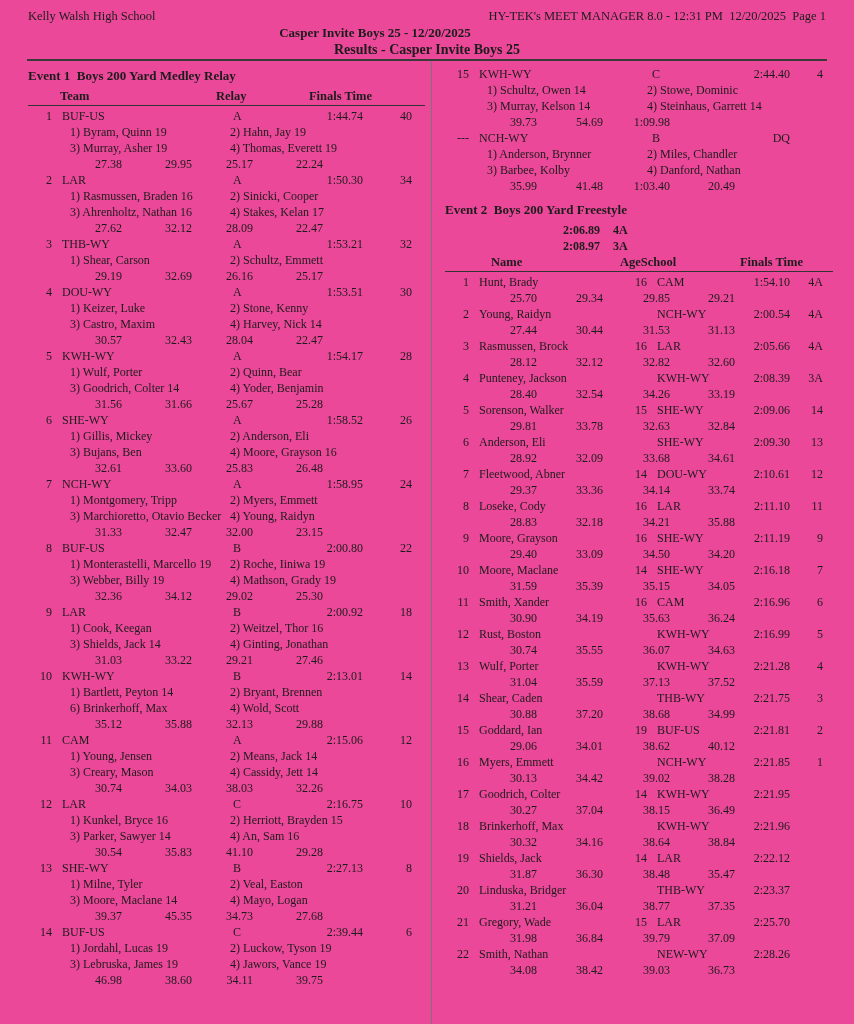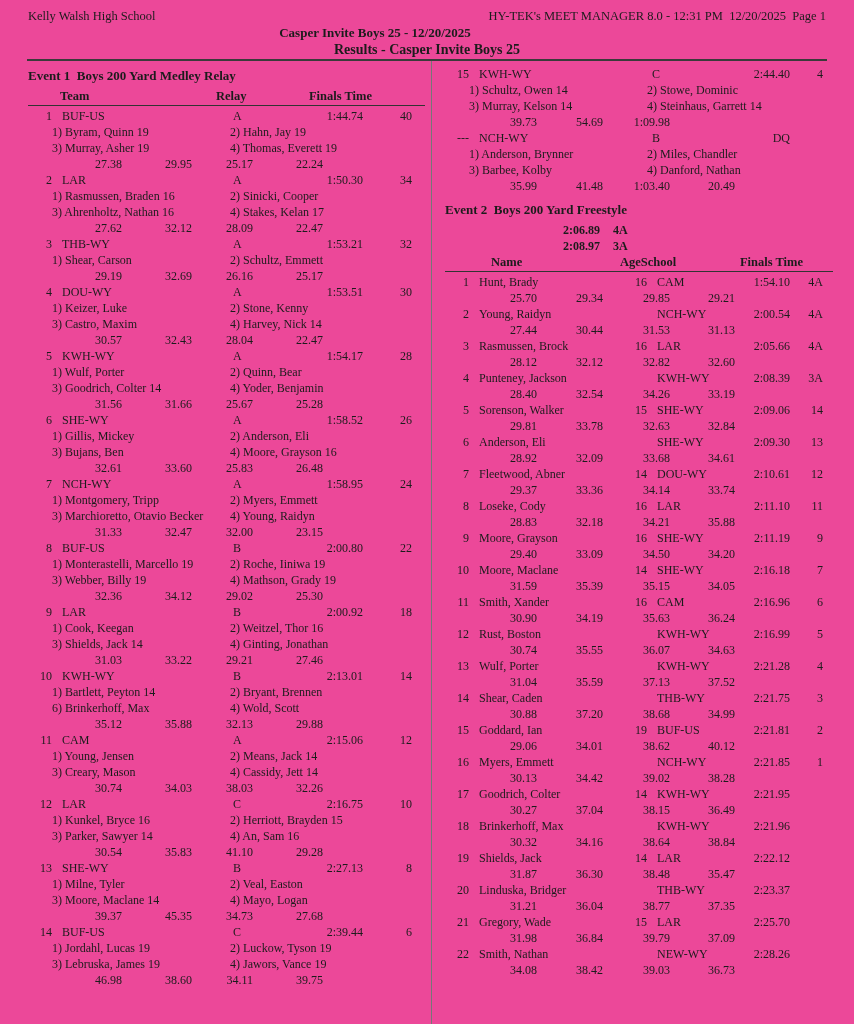--- a/index.html
+++ b/index.html
@@ -35,21 +35,21 @@
   .place{left:0;width:24px;text-align:right;}
   .team,.name{left:34px;}
   .relay{left:205px;}
   .col-right .relay{left:207px;}
   .time{left:250px;width:85px;text-align:right;}
   .pts{left:340px;width:44px;text-align:right;}
   .col-right .time{left:260px;width:85px;}
   .col-right .pts{left:334px;width:44px;}
   .age{left:160px;width:42px;text-align:right;}
   .school{left:212px;}
-  .c1{left:24px;}
+  .c1{left:42px;}
   .c2{left:202px;}
   .sp{text-align:right;width:60px;}
   .sp0{left:34px;}
   .sp1{left:104px;}
   .sp2{left:165px;}
   .sp3{left:235px;}
   .col-right .sp0{left:32px;}
   .col-right .sp1{left:98px;}
   .col-right .sp2{left:150px;width:75px;}
   .col-right .sp3{left:230px;}

